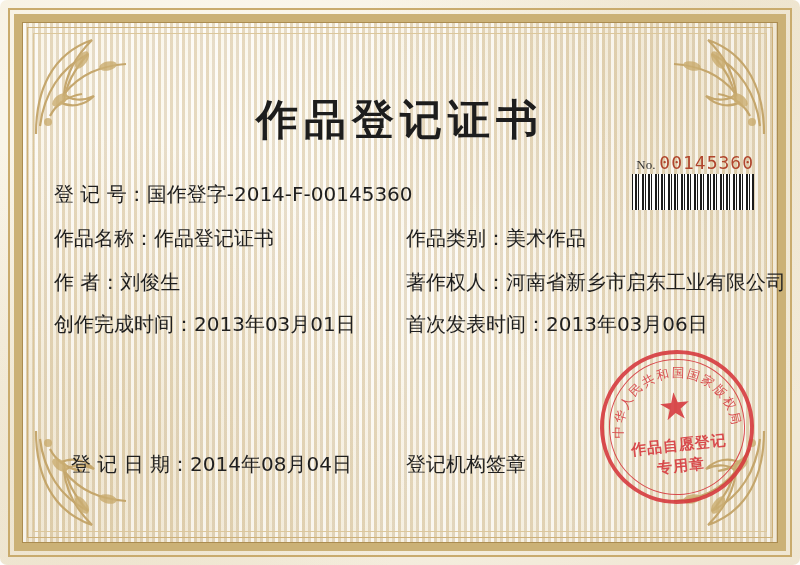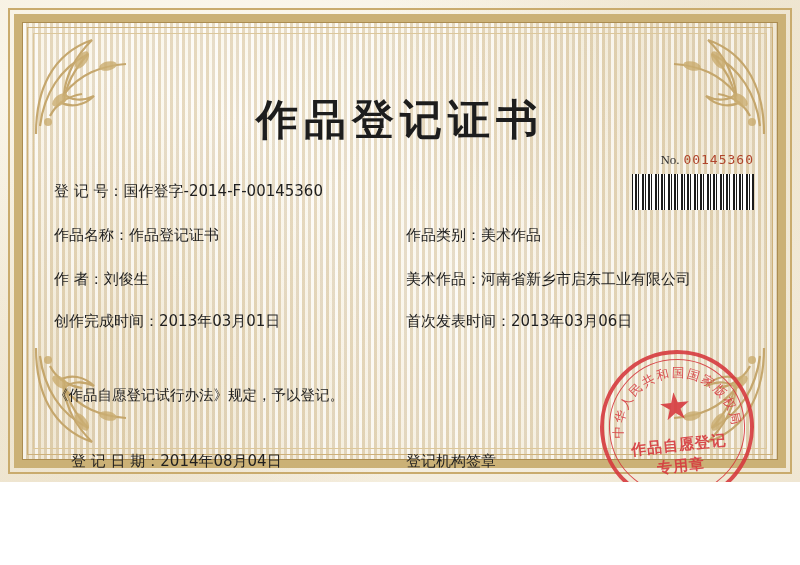--- a/index.html
+++ b/index.html
@@ -7,24 +7,25 @@
     padding: 0;
     background: #ffffff;
   }
   body {
     font-family: "DejaVu Sans", "Liberation Sans", sans-serif;
   }
 
   #certificate {
     position: relative;
     width: 800px;
-    height: 482px;
+    height: 565px;
     overflow: hidden;
     background:
       radial-gradient(ellipse at 30% 25%, #fdfaf2 0%, #f7f1e2 45%, #efe6d2 100%);
+    border-radius: 7px;
   }
 
   
   .border-outer {
     position: absolute;
     left: 8px; top: 8px; right: 8px; bottom: 8px;
     border: 2px solid #c9ab6d;
     box-sizing: border-box;
   }
   .border-mid {
@@ -100,41 +101,41 @@
     font-size: 12px;
     color: #444;
   }
   .serial-label {
     font-family: Liberation Serif, serif;
     font-size: 13px;
     color: #333;
   }
   .serial-number {
     font-family: "DejaVu Sans Mono", monospace;
-    font-size: 13px;
+    font-size: 18px;
     color: #b0452c;
     letter-spacing: 1px;
   }
 
   .barcode {
     position: absolute;
     right: 0;
     top: 130px;
     width: 122px;
     height: 36px;
     background:
       repeating-linear-gradient(90deg,
         #1b1b1b 0px, #1b1b1b 1px, #fff 1px, #fff 3px,
         #1b1b1b 3px, #1b1b1b 5px, #fff 5px, #fff 6px,
         #1b1b1b 6px, #1b1b1b 7px, #fff 7px, #fff 10px,
         #1b1b1b 10px, #1b1b1b 12px, #fff 12px, #fff 13px);
   }
 
   .field-line {
-    font-size: 15px;
+    font-size: 20px;
     color: #1f1f1f;
     line-height: 1.2;
   }
   .field-label { color: #1f1f1f; }
   .field-value { color: #1f1f1f; }
 
   .row {
     position: absolute;
     left: 0;
     right: 0;
@@ -332,36 +333,35 @@
       <div class="col-right field-line">
         <span class="field-label">作品类别：</span><span class="field-value">美术作品</span>
       </div>
     </div>
 
     <div class="row r3">
       <div class="col-left field-line">
         <span class="field-label">作    者：</span><span class="field-value">刘俊生</span>
       </div>
       <div class="col-right field-line">
-        <span class="field-label">美术作品：</span><span class="field-value">河南省新乡市启东工业有限公司</span>
+        <span class="field-label">著作权人：</span><span class="field-value">河南省新乡市启东工业有限公司</span>
       </div>
     </div>
 
     <div class="row r4">
       <div class="col-left field-line">
         <span class="field-label">创作完成时间：</span><span class="field-value">2013年03月01日</span>
       </div>
       <div class="col-right field-line">
         <span class="field-label">首次发表时间：</span><span class="field-value">2013年03月06日</span>
       </div>
     </div>
 
     <div class="paragraph">
       <span class="indent"></span><br>
-      <span>《作品自愿登记试行办法》规定，予以登记。</span>
     </div>
 
     <div class="footer">
       <div class="col-left field-line">
         <span class="field-label">登 记 日 期：</span><span class="field-value">2014年08月04日</span>
       </div>
       <div class="col-right field-line">
         <span class="field-label">登记机构签章</span>
       </div>
     </div>

